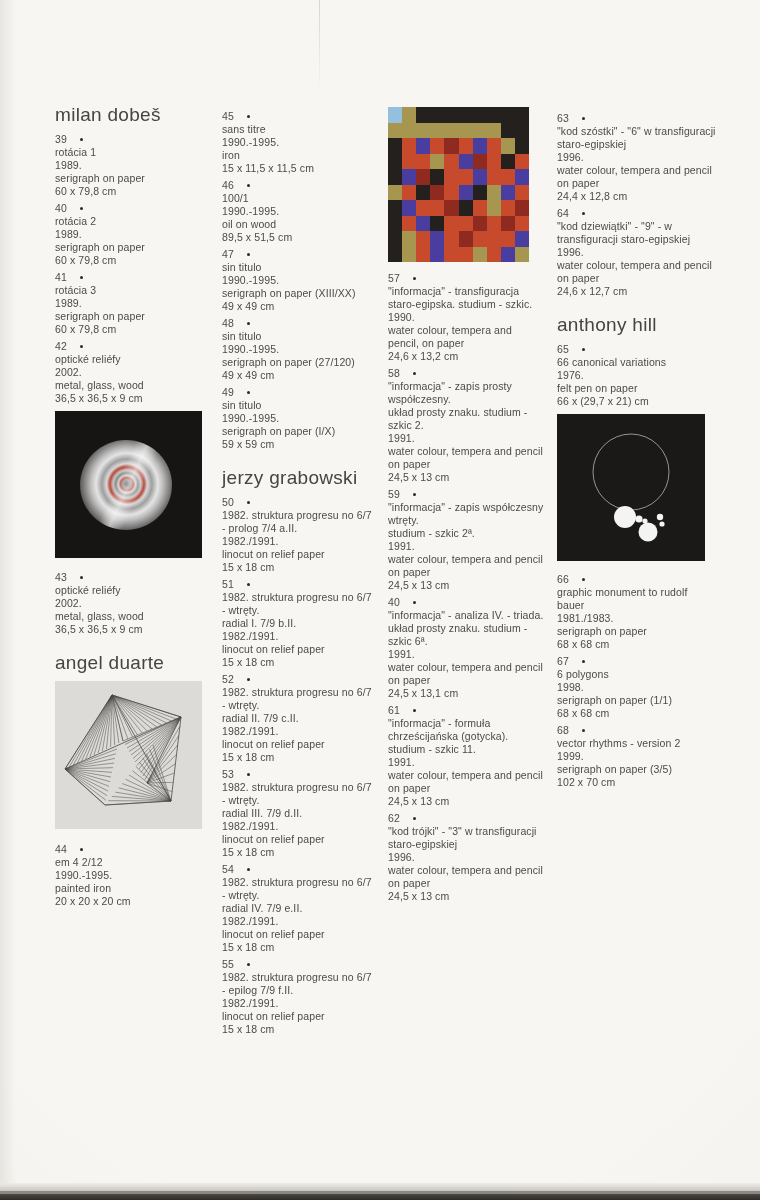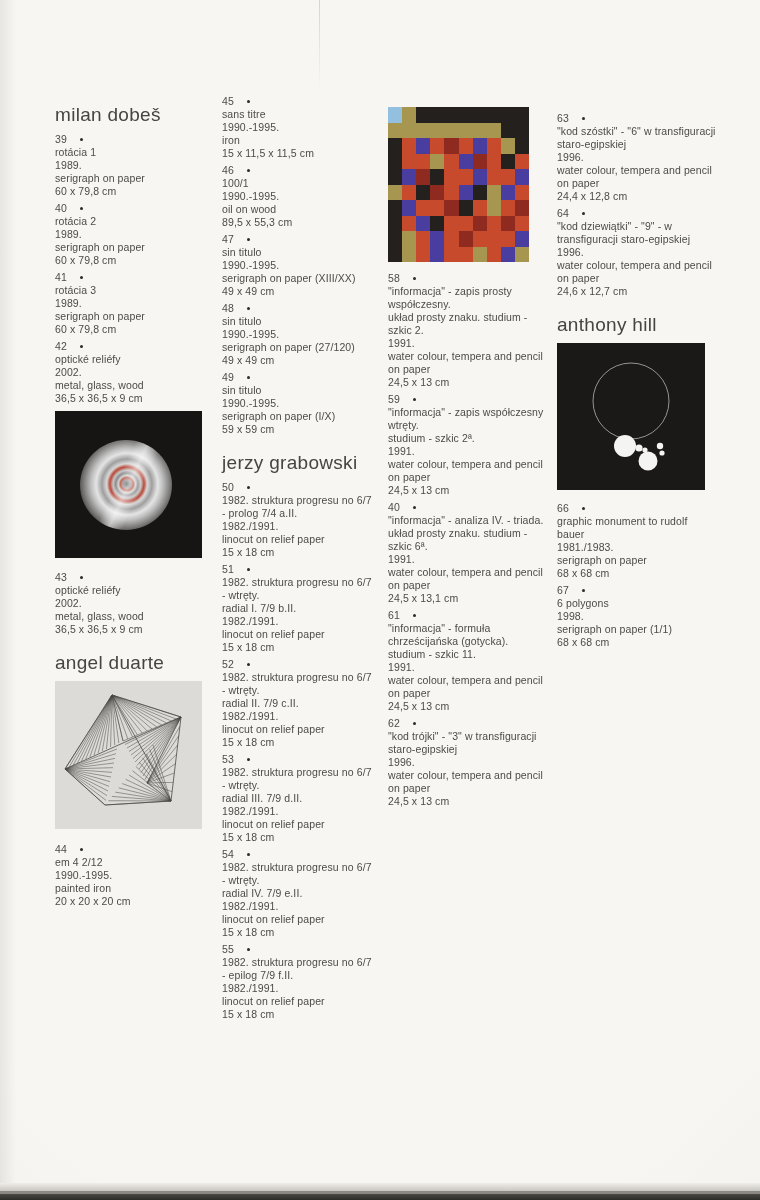--- a/index.html
+++ b/index.html
@@ -17,21 +17,21 @@
   .fold-line{position:absolute;left:319px;top:0;width:1px;height:92px;
     background:linear-gradient(#d7d4ce, rgba(215,212,206,0));}
   .edge-light{position:absolute;left:0;right:0;top:1183px;height:8px;
     background:linear-gradient(#efede8,#c9c6c0);}
   .edge-mid{position:absolute;left:0;right:0;top:1191px;height:3px;background:#8b8883;}
   .edge-dark{position:absolute;left:0;right:0;top:1194px;height:6px;
     background:linear-gradient(#4a4844,#2d2b29);}
 
   .column{position:absolute;color:#4c4b49;font-size:10.5px;line-height:13px;letter-spacing:.1px;}
   .c1{left:55px;top:106px;}
-  .c2{left:222px;top:95px;}
+  .c2{left:222px;top:110px;}
   .c3{left:388px;top:105px;}
   .c4{left:557px;top:112px;}
 
   .artist-header{font-size:19px;line-height:18px;color:#454543;letter-spacing:.3px;margin:0 0 9px;}
   .artist-header.mid{margin-top:18px;}
 
   .entry{margin-bottom:4px;}
   .no-line{display:flex;align-items:center;}
   .no{display:inline-block;}
   .bullet{width:3.5px;height:3.5px;border-radius:50%;background:#2a2a28;display:inline-block;margin-left:13px;}
@@ -225,21 +225,21 @@
           <div class="line">15 x 11,5 x 11,5 cm</div>
         </div>
         <div class="entry">
           <div class="no-line">
             <span class="no">46</span>
             <span class="bullet"></span>
           </div>
           <div class="line">100/1</div>
           <div class="line">1990.-1995.</div>
           <div class="line">oil on wood</div>
-          <div class="line">89,5 x 55,3 cm</div>
+          <div class="line">89,5 x 51,5 cm</div>
         </div>
         <div class="entry">
           <div class="no-line">
             <span class="no">47</span>
             <span class="bullet"></span>
           </div>
           <div class="line">sin titulo</div>
           <div class="line">1990.-1995.</div>
           <div class="line">serigraph on paper (XIII/XX)</div>
           <div class="line">49 x 49 cm</div>
@@ -434,20 +434,32 @@
             <div class="mcell" style="background: rgb(200, 74, 45);"></div>
             <div class="mcell" style="background: rgb(74, 61, 160);"></div>
             <div class="mcell" style="background: rgb(200, 74, 45);"></div>
             <div class="mcell" style="background: rgb(200, 74, 45);"></div>
             <div class="mcell" style="background: rgb(166, 150, 79);"></div>
             <div class="mcell" style="background: rgb(200, 74, 45);"></div>
             <div class="mcell" style="background: rgb(74, 61, 160);"></div>
             <div class="mcell" style="background: rgb(166, 150, 79);"></div>
           </div>
   </div>
+        <div class="entry">
+          <div class="no-line">
+            <span class="no">57</span>
+            <span class="bullet"></span>
+          </div>
+          <div class="line">"informacja" - transfiguracja</div>
+          <div class="line">staro-egipska. studium - szkic.</div>
+          <div class="line">1990.</div>
+          <div class="line">water colour, tempera and</div>
+          <div class="line">pencil, on paper</div>
+          <div class="line">24,6 x 13,2 cm</div>
+        </div>
         <div class="entry">
           <div class="no-line">
             <span class="no">58</span>
             <span class="bullet"></span>
           </div>
           <div class="line">"informacja" - zapis prosty</div>
           <div class="line">współczesny.</div>
           <div class="line">układ prosty znaku. studium -</div>
           <div class="line">szkic 2.</div>
           <div class="line">1991.</div>
@@ -526,20 +538,30 @@
             <span class="bullet"></span>
           </div>
           <div class="line">"kod dziewiątki" - "9" - w</div>
           <div class="line">transfiguracji staro-egipskiej</div>
           <div class="line">1996.</div>
           <div class="line">water colour, tempera and pencil</div>
           <div class="line">on paper</div>
           <div class="line">24,6 x 12,7 cm</div>
         </div>
         <div class="artist-header mid">anthony hill</div>
+        <div class="entry">
+          <div class="no-line">
+            <span class="no">65</span>
+            <span class="bullet"></span>
+          </div>
+          <div class="line">66 canonical variations</div>
+          <div class="line">1976.</div>
+          <div class="line">felt pen on paper</div>
+          <div class="line">66 x (29,7 x 21) cm</div>
+        </div>
         <div class="thumb-hill">
     <svg width="148" height="147" viewBox="0 0 148 147">
       <rect x="0" y="0" width="148" height="147" fill="#1b1917"></rect>
       <circle cx="74" cy="58" r="38" fill="none" stroke="#c9c9c7" stroke-width="0.7"></circle>
       <circle cx="68" cy="103" r="11" fill="#f4f4f2"></circle>
       <circle cx="82" cy="105" r="3.6" fill="#f4f4f2"></circle>
       <circle cx="88" cy="107" r="2.6" fill="#f4f4f2"></circle>
       <circle cx="91" cy="118" r="9.5" fill="#f4f4f2"></circle>
       <circle cx="103" cy="103" r="3.2" fill="#f4f4f2"></circle>
       <circle cx="105" cy="110" r="2.6" fill="#f4f4f2"></circle>
@@ -559,18 +581,28 @@
         <div class="entry">
           <div class="no-line">
             <span class="no">67</span>
             <span class="bullet"></span>
           </div>
           <div class="line">6 polygons</div>
           <div class="line">1998.</div>
           <div class="line">serigraph on paper (1/1)</div>
           <div class="line">68 x 68 cm</div>
         </div>
+        <div class="entry">
+          <div class="no-line">
+            <span class="no">68</span>
+            <span class="bullet"></span>
+          </div>
+          <div class="line">vector rhythms - version 2</div>
+          <div class="line">1999.</div>
+          <div class="line">serigraph on paper (3/5)</div>
+          <div class="line">102 x 70 cm</div>
+        </div>
       </div>
     </div>
   <div class="edge-light"></div>
   <div class="edge-mid"></div>
   <div class="edge-dark"></div>
 </div>
 
 </body></html>

